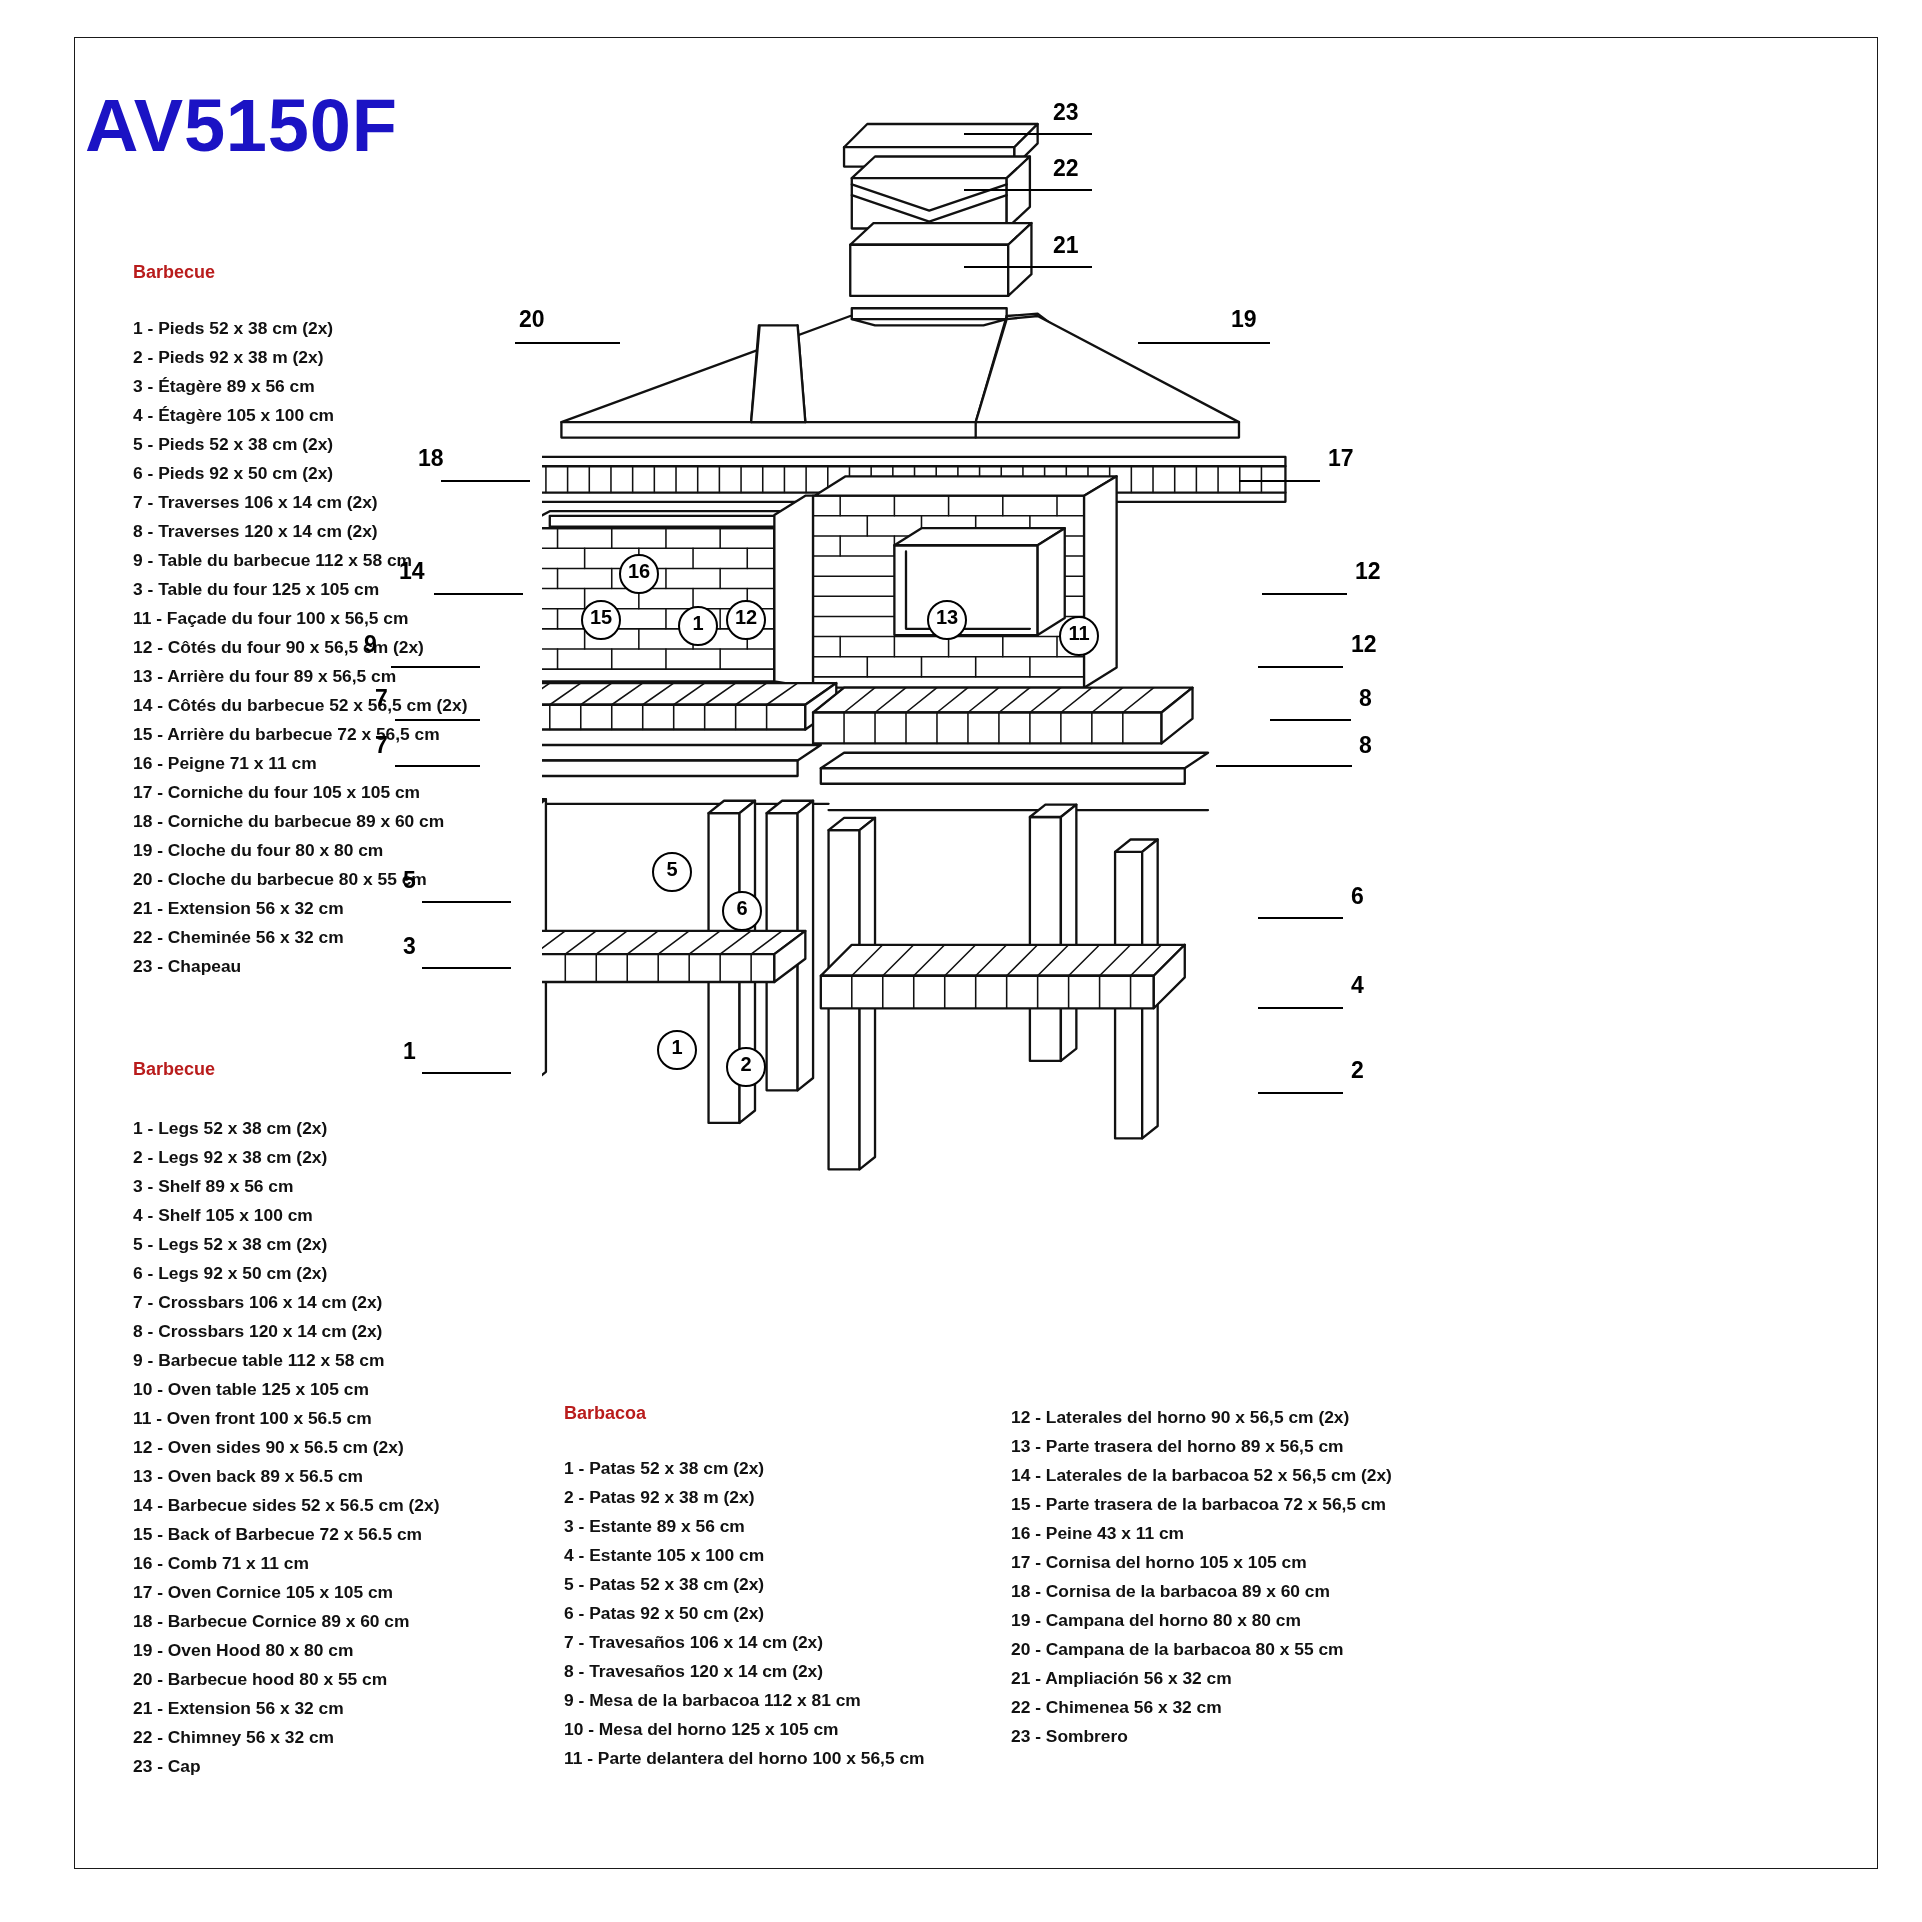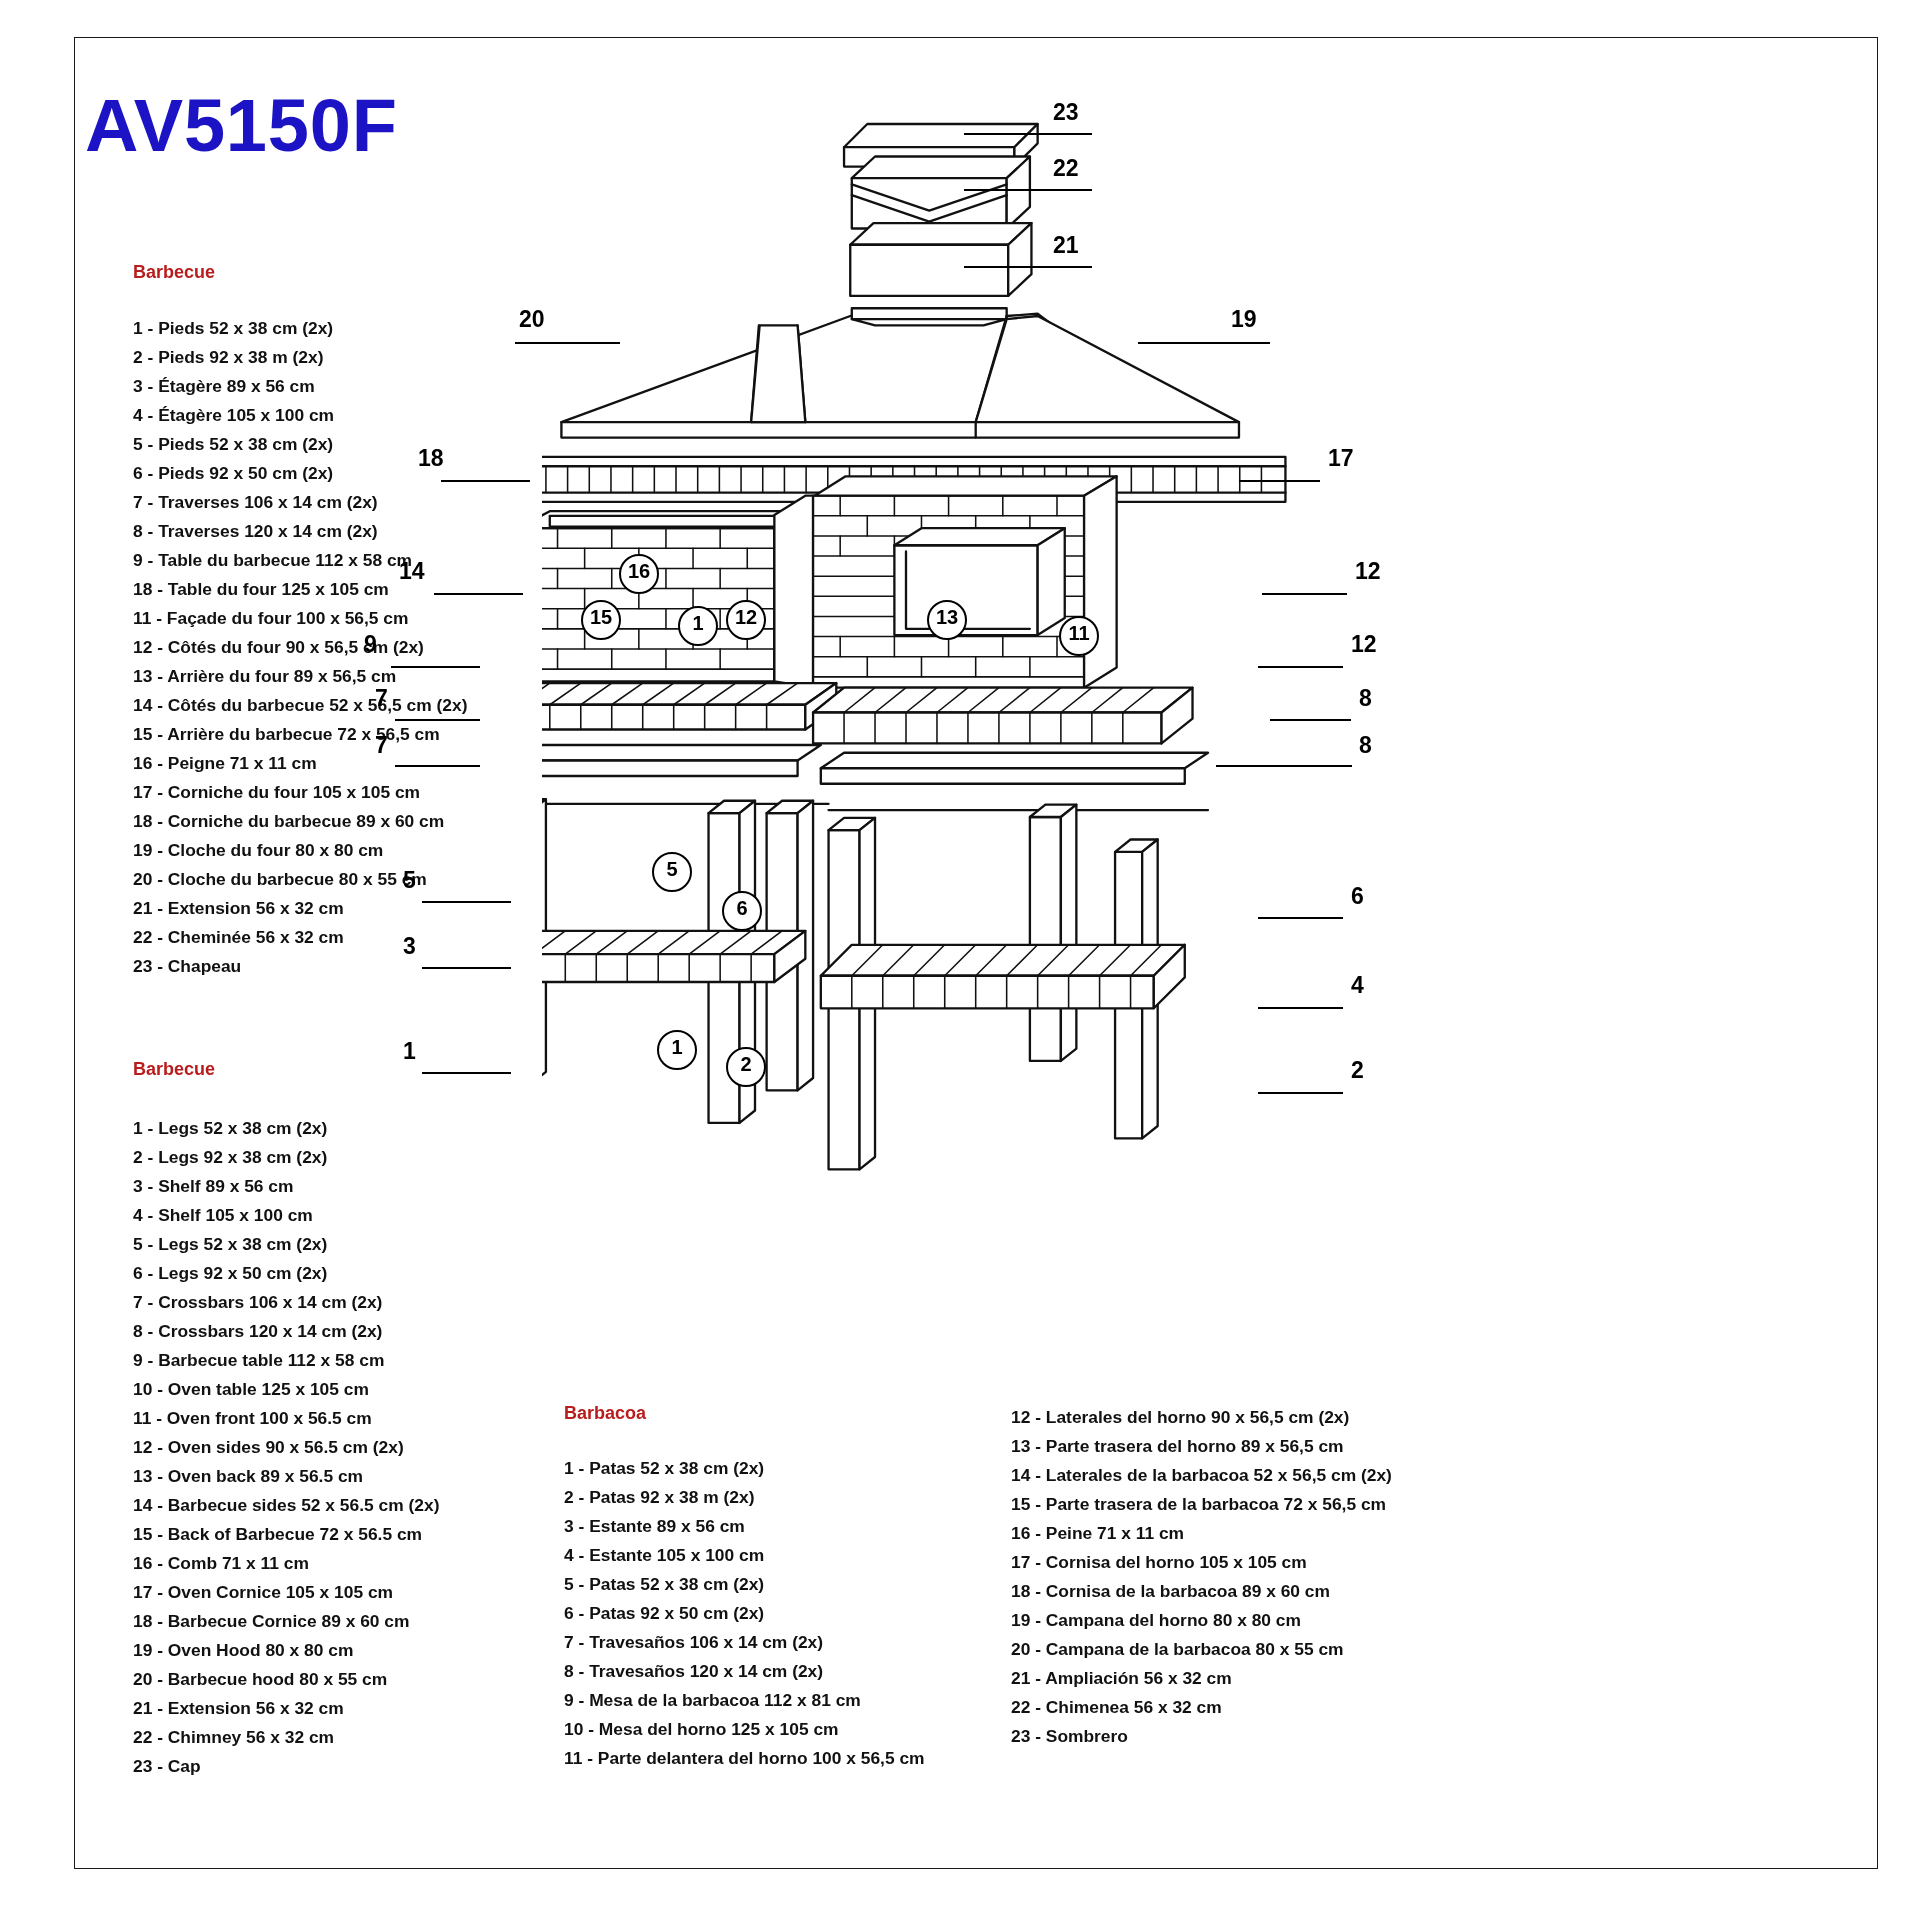--- a/index.html
+++ b/index.html
@@ -116,21 +116,21 @@
   <div class="list" id="list-fr">
     <div>1 - Pieds 52 x 38 cm (2x)</div>
     <div>2 - Pieds 92 x 38 m (2x)</div>
     <div>3 - Étagère 89 x 56 cm</div>
     <div>4 - Étagère 105 x 100 cm</div>
     <div>5 - Pieds 52 x 38 cm (2x)</div>
     <div>6 - Pieds 92 x 50 cm (2x)</div>
     <div>7 - Traverses 106 x 14 cm (2x)</div>
     <div>8 - Traverses 120 x 14 cm (2x)</div>
     <div>9 - Table du barbecue 112 x 58 cm</div>
-    <div>18 - Table du four 125 x 105 cm</div>
+    <div>3 - Table du four 125 x 105 cm</div>
     <div>11 - Façade du four 100 x 56,5 cm</div>
     <div>12 - Côtés du four 90 x 56,5 cm (2x)</div>
     <div>13 - Arrière du four 89 x 56,5 cm</div>
     <div>14 - Côtés du barbecue 52 x 56,5 cm (2x)</div>
     <div>15 - Arrière du barbecue 72 x 56,5 cm</div>
     <div>16 - Peigne 71 x 11 cm</div>
     <div>17 - Corniche du four 105 x 105 cm</div>
     <div>18 - Corniche du barbecue 89 x 60 cm</div>
     <div>19 - Cloche du four 80 x 80 cm</div>
     <div>20 - Cloche du barbecue 80 x 55 cm</div>
@@ -178,21 +178,21 @@
     <div>8 - Travesaños 120 x 14 cm (2x)</div>
     <div>9 - Mesa de la barbacoa 112 x 81 cm</div>
     <div>10 - Mesa del horno 125 x 105 cm</div>
     <div>11 - Parte delantera del horno 100 x 56,5 cm</div>
   </div>
   <div class="list" id="list-es-b">
     <div>12 - Laterales del horno 90 x 56,5 cm (2x)</div>
     <div>13 - Parte trasera del horno 89 x 56,5 cm</div>
     <div>14 - Laterales de la barbacoa 52 x 56,5 cm (2x)</div>
     <div>15 - Parte trasera de la barbacoa 72 x 56,5 cm</div>
-    <div>16 - Peine 71 x 11 cm</div>
+    <div>16 - Peine 43 x 11 cm</div>
     <div>17 - Cornisa del horno 105 x 105 cm</div>
     <div>18 - Cornisa de la barbacoa 89 x 60 cm</div>
     <div>19 - Campana del horno 80 x 80 cm</div>
     <div>20 - Campana de la barbacoa 80 x 55 cm</div>
     <div>21 - Ampliación 56 x 32 cm</div>
     <div>22 - Chimenea 56 x 32 cm</div>
     <div>23 - Sombrero</div>
   </div>
 
   <div id="drawing">

